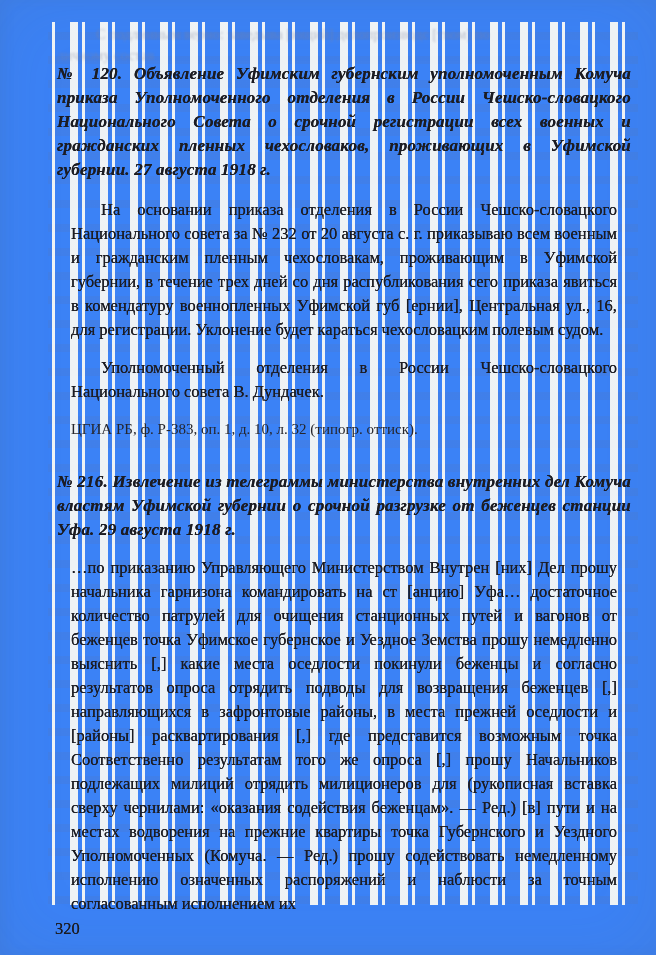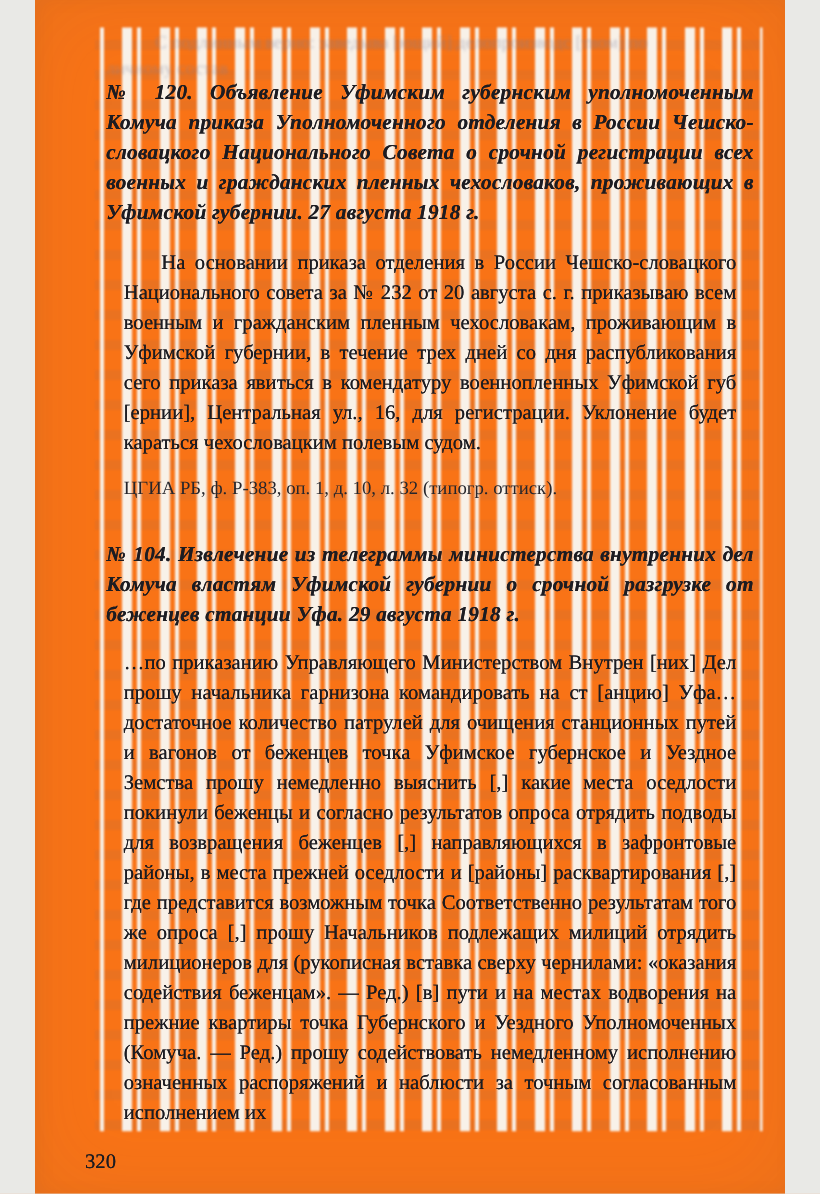--- a/index.html
+++ b/index.html
@@ -2,24 +2,24 @@
 <html lang="ru"><head>
 <meta charset="utf-8">
 <style>
   html, body {
     margin: 0;
     padding: 0;
     background: #e9e9e6;
   }
   .page {
     position: relative;
-    width: 600px;
+    width: 656px;
     height: 955px;
     margin: 0 auto;
-    background: #f97316;
+    background: #3b82f6;
     box-shadow: inset 0 0 70px rgba(95, 95, 85, 0.10), inset 4px 0 14px rgba(80, 80, 75, 0.06);
     overflow: hidden;
     font-family: "Liberation Serif", "DejaVu Serif", serif;
     color: #1c1c22;
   }
   
   .bleed-layer {
     position: absolute;
     top: 22px; left: 48px; right: 18px; bottom: 50px;
     z-index: 0;
@@ -70,21 +70,21 @@
   }
   .indent { text-indent: 30px; }
   .source {
     font-size: 15px;
     line-height: 22px;
     margin-top: 6px !important;
     color: #26262c;
   }
   .page-number {
     position: absolute;
-    left: 40px;
+    left: 55px;
     bottom: 16px;
     z-index: 1;
     font-size: 16.5px;
     color: #1c1c22;
     text-shadow: 0 0 0.25px currentColor;
   }
 </style>
 </head>
 <body>
 
@@ -93,24 +93,25 @@
   <div class="bleed-layer"></div>
   <div class="bleed-text bleed-line-1">С подлинным верно: заведыва [ющий] делопроизводс [твом] по</div>
   <div class="bleed-text bleed-line-2">личному состав</div>
 
   <main class="content">
 
     <p class="heading">№ 120. Объявление Уфимским губернским уполномоченным Комуча приказа Уполномоченного отделения в России Чешско-словацкого Национального Совета о срочной регистрации всех военных и гражданских пленных чехословаков, проживающих в Уфимской губернии. 27 августа 1918 г.</p>
 
     <p class="body indent">На основании приказа отделения в России Чешско-словацкого Национального совета за № 232 от 20 августа с. г. приказываю всем военным и гражданским пленным чехословакам, проживающим в Уфимской губернии, в течение трех дней со дня распубликования сего приказа явиться в комендатуру военнопленных Уфимской губ [ернии], Центральная ул., 16, для регистрации. Уклонение будет караться чехословацким полевым судом.</p>
 
+    <p class="body indent">Уполномоченный отделения в России Чешско-словацкого Национального совета В. Дундачек.</p>
 
     <p class="source">ЦГИА РБ, ф. Р-383, оп. 1, д. 10, л. 32 (типогр. оттиск).</p>
 
-    <p class="heading heading-2">№ 104. Извлечение из телеграммы министерства внутренних дел Комуча властям Уфимской губернии о срочной разгрузке от беженцев станции Уфа. 29 августа 1918 г.</p>
+    <p class="heading heading-2">№ 216. Извлечение из телеграммы министерства внутренних дел Комуча властям Уфимской губернии о срочной разгрузке от беженцев станции Уфа. 29 августа 1918 г.</p>
 
     <p class="body">…по приказанию Управляющего Министерством Внутрен [них] Дел прошу начальника гарнизона командировать на ст [анцию] Уфа… достаточное количество патрулей для очищения станционных путей и вагонов от беженцев точка Уфимское губернское и Уездное Земства прошу немедленно выяснить [,] какие места оседлости покинули беженцы и согласно результатов опроса отрядить подводы для возвращения беженцев [,] направляющихся в зафронтовые районы, в места прежней оседлости и [районы] расквартирования [,] где представится возможным точка Соответственно результатам того же опроса [,] прошу Начальников подлежащих милиций отрядить милиционеров для (рукописная вставка сверху чернилами: «оказания содействия беженцам». — Ред.) [в] пути и на местах водворения на прежние квартиры точка Губернского и Уездного Уполномоченных (Комуча. — Ред.) прошу содействовать немедленному исполнению означенных распоряжений и наблюсти за точным согласованным исполнением их</p>
 
   </main>
 
   <div class="page-number">320</div>
 
 </div>
 
 </body></html>

